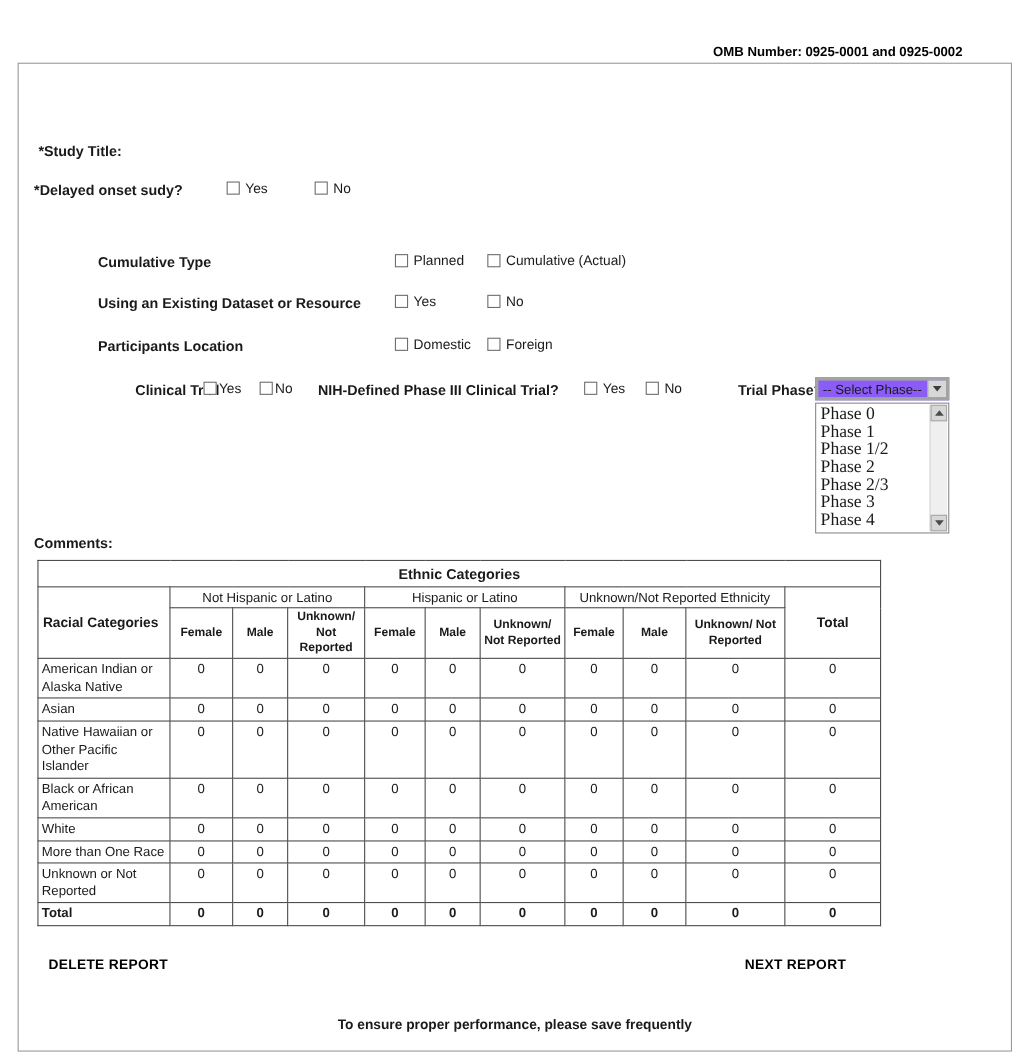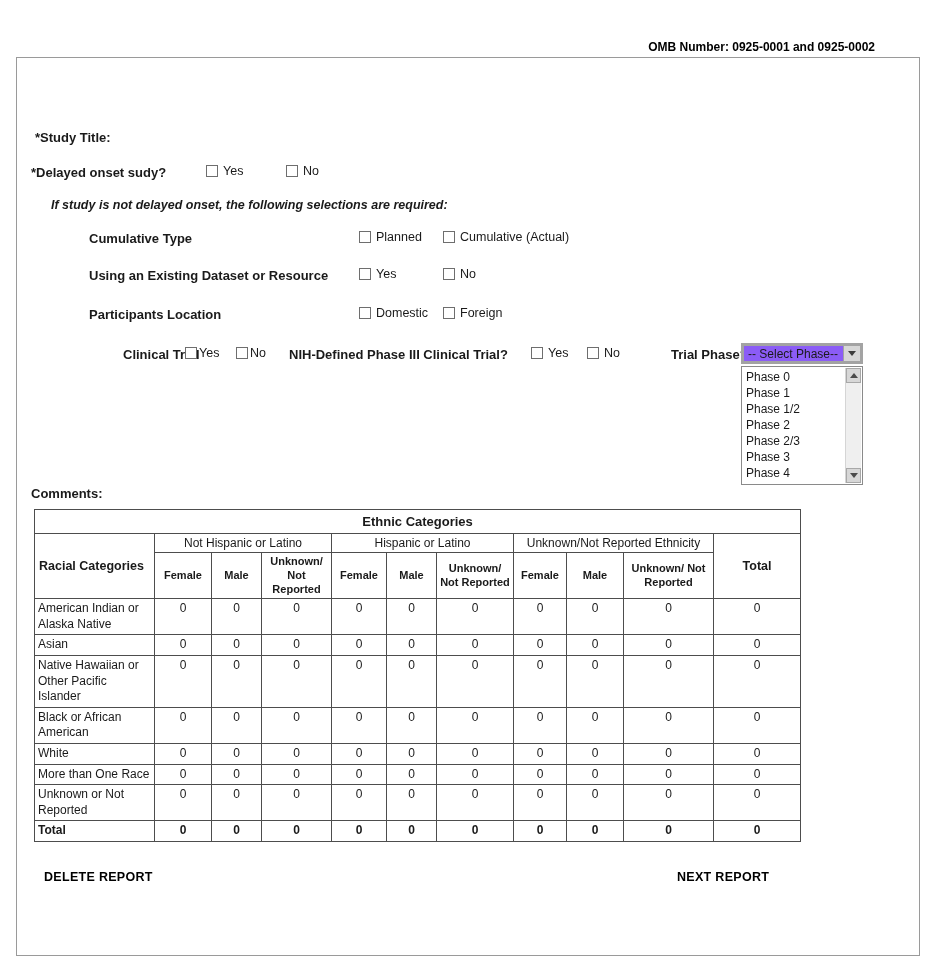--- a/index.html
+++ b/index.html
@@ -48,22 +48,22 @@
     display: flex; align-items: center; justify-content: center;
   }
   .tri-down { width: 0; height: 0; border-left: 4px solid transparent; border-right: 4px solid transparent; border-top: 5px solid #3c3c3c; }
   .tri-up-sm { width: 0; height: 0; border-left: 4px solid transparent; border-right: 4px solid transparent; border-bottom: 5px solid #4a4a4a; }
   .tri-down-sm { width: 0; height: 0; border-left: 4px solid transparent; border-right: 4px solid transparent; border-top: 5px solid #4a4a4a; }
   .phase-list {
     left: 724px; top: 308px; width: 122px; height: 119px;
     border: 1px solid #8a8a8a; background: #fff; padding: 2px 0 0 0; overflow: hidden;
   }
   .phase-list .option {
-    font-size: 12px; height: 16px; line-height: 16px; padding-left: 4px;
-    white-space: nowrap; cursor: pointer;
+    font-size: 16px; height: 16px; line-height: 16px; padding-left: 4px;
+    white-space: nowrap; cursor: pointer; font-family: Liberation Serif, serif;
   }
   .list-scrollbar {
     position: absolute; top: 1px; right: 1px; bottom: 1px; width: 16px;
     background: #efefef; border-left: 1px solid #d5d5d5;
   }
   .scroll-btn {
     position: absolute; left: 0; width: 15px; height: 15px; background: #d7d7d7;
     border: 1px solid #a8a8a8; display: flex; align-items: center; justify-content: center;
     cursor: pointer;
   }
@@ -111,21 +111,20 @@
     <div class="lbl abs" style="left:14px; top:107px;">*Delayed onset sudy?</div>
     <label class="cb abs" style="left:189px; top:106px;">
       <input type="checkbox" style="">
       <span>Yes</span>
     </label>
     <label class="cb abs" style="left:269px; top:106px;">
       <input type="checkbox" style="">
       <span>No</span>
     </label>
 
-    <div class="italic-note abs" style="left:34px; top:140px;">If study is not delayed onset, the following selections are required:</div>
 
     <div class="lbl abs" style="left:72px; top:173px;">Cumulative Type</div>
     <label class="cb abs" style="left:342px; top:172px;">
       <input type="checkbox" style="">
       <span>Planned</span>
     </label>
     <label class="cb abs" style="left:426px; top:172px;">
       <input type="checkbox" style="">
       <span>Cumulative (Actual)</span>
     </label>
@@ -338,14 +337,15 @@
             <td class="val boldrow">0</td>
             <td class="val boldrow">0</td>
             <td class="val boldrow">0</td>
           </tr>
         </tbody>
     </table>
 
     <button class="footer-btn" style="left:27px; top:812px;">DELETE REPORT</button>
     <button class="footer-btn" style="left:660px; top:812px;">NEXT REPORT</button>
 
+    <div class="save-note abs">To ensure proper performance, please save frequently</div>
   </div>
 </div>
 
 </body></html>

